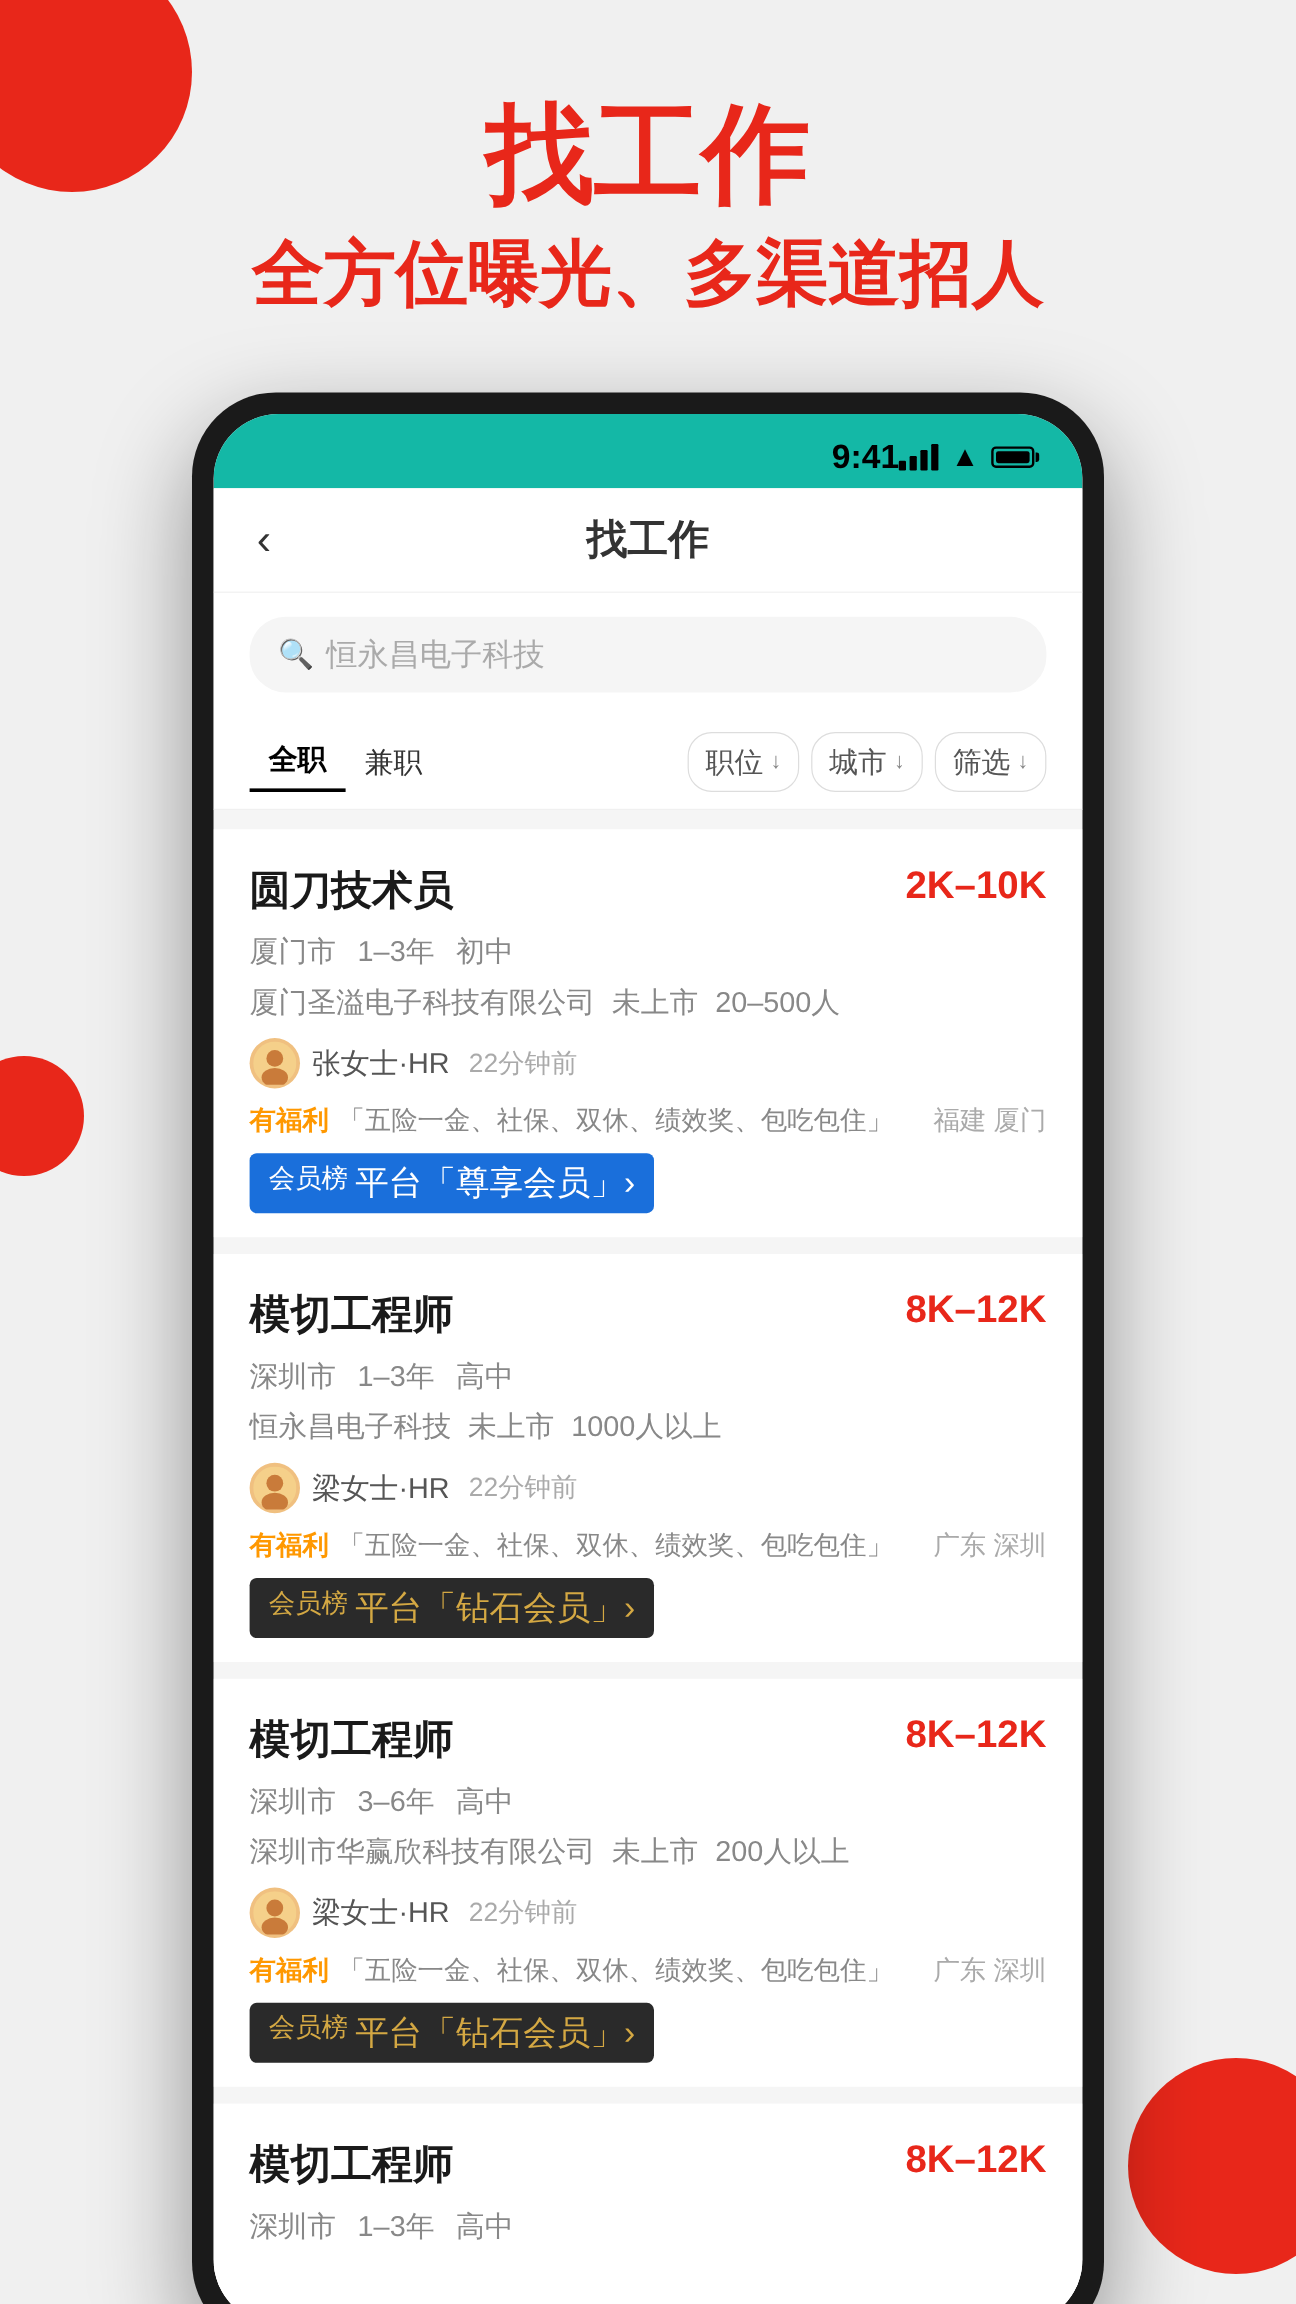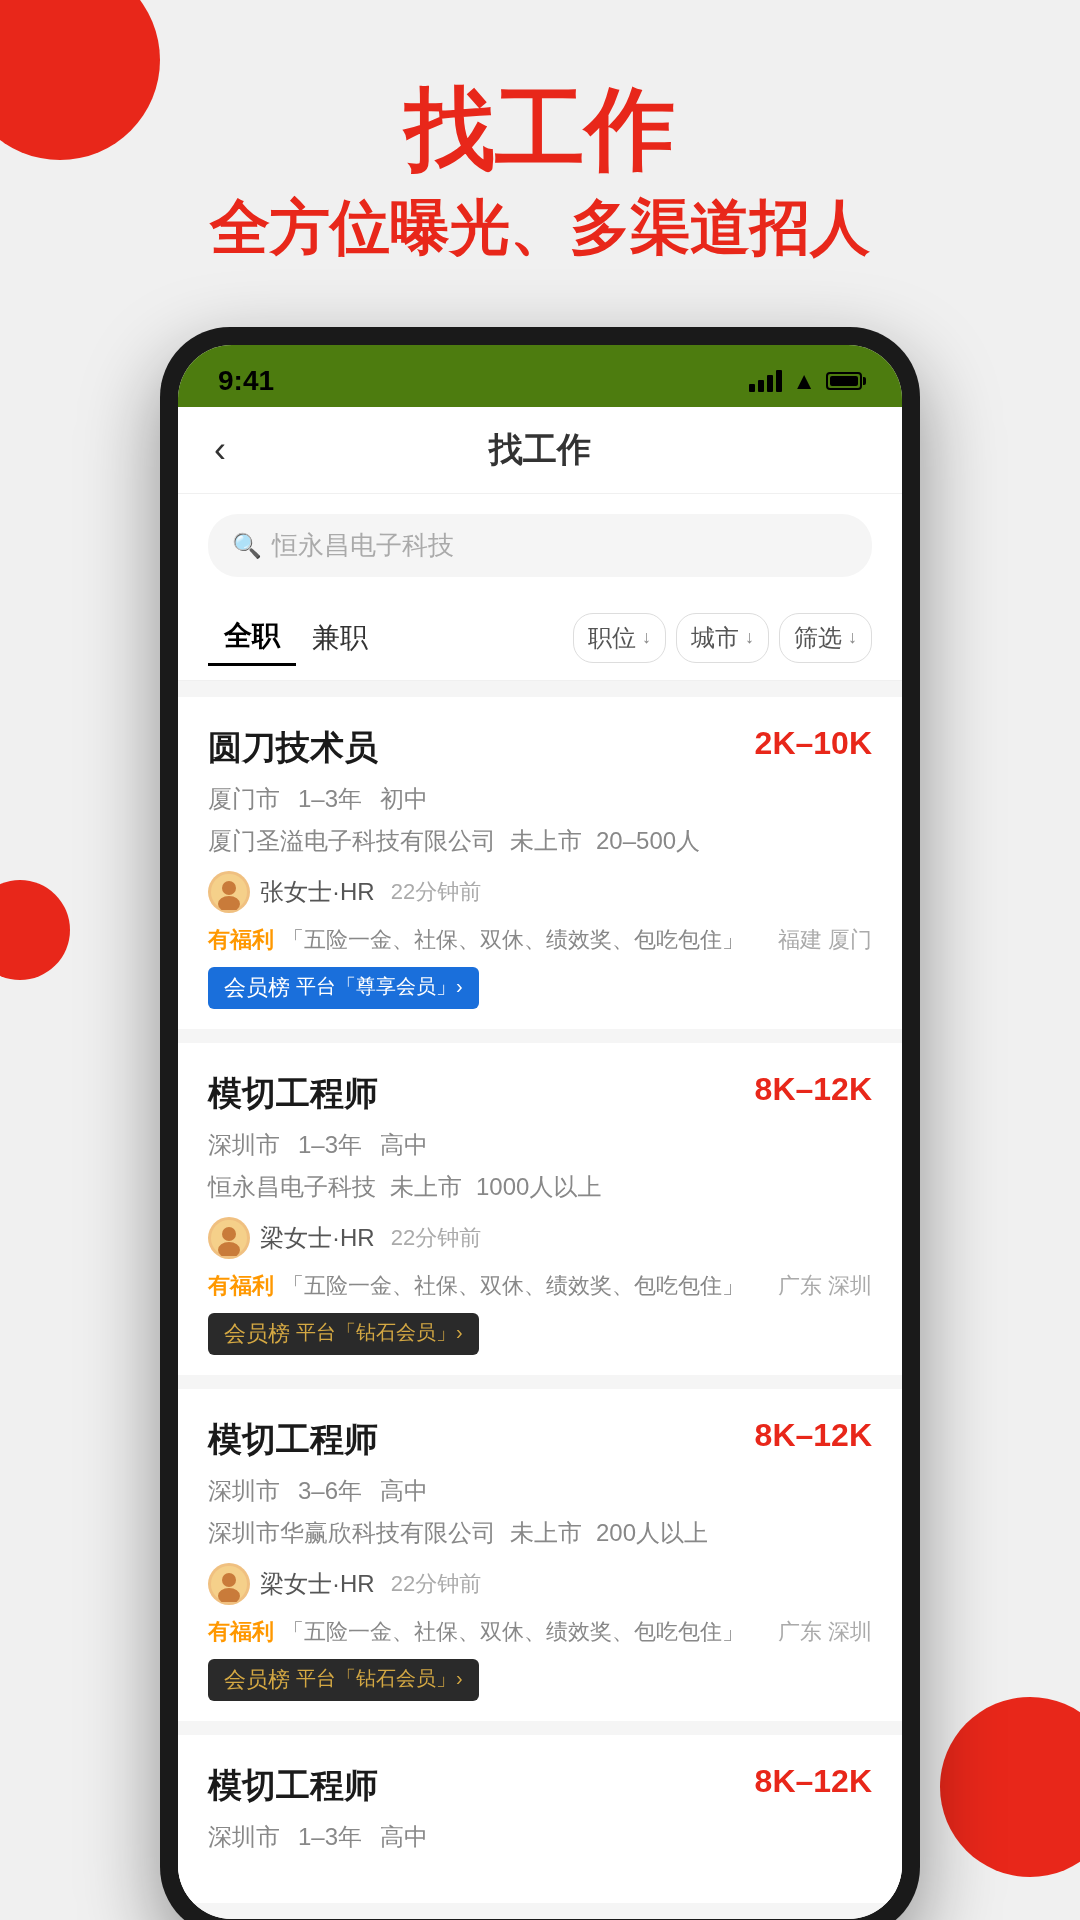--- a/index.html
+++ b/index.html
@@ -84,23 +84,23 @@
       position: relative;
     }
     .phone-inner {
       background: #f5f5f5;
       border-radius: 54px;
       overflow: hidden;
     }
 
     
     .status-bar {
-      background: #4d7c0f;
-      display: flex;
-      justify-content: space-between;
+      background: #14b8a6;
+      display: flex;
+      justify-content: flex-end;
       align-items: center;
       padding: 20px 40px 10px;
       font-size: 26px;
       font-weight: 600;
     }
     .status-time { font-size: 28px; font-weight: 700; color: #000; }
     .status-icons { display: flex; align-items: center; gap: 10px; }
     .signal-bars { display: flex; align-items: flex-end; gap: 3px; }
     .signal-bar { width: 6px; background: #000; border-radius: 1px; }
     .signal-bar:nth-child(1) { height: 8px; }
@@ -183,21 +183,21 @@
     
     .filter-bar {
       background: #fff;
       display: flex;
       align-items: center;
       padding: 14px 30px;
       gap: 0;
       border-bottom: 1px solid #f0f0f0;
     }
     .filter-tab {
-      font-size: 28px;
+      font-size: 24px;
       color: #333;
       padding: 8px 16px;
       cursor: pointer;
     }
     .filter-tab.active {
       font-weight: 700;
       color: #000;
       border-bottom: 3px solid #000;
     }
     .filter-spacer { flex: 1; }
@@ -298,21 +298,21 @@
       cursor: pointer;
     }
     .member-badge.blue {
       background: #1a6fdb;
       color: #fff;
     }
     .member-badge.dark {
       background: #2a2a2a;
       color: #d4a843;
     }
-    .member-badge-text { font-size: 20px; }
+    .member-badge-text { font-size: 28px; }
   </style>
 </head>
 <body>
 
 <div class="bg-circle-top-left"></div>
 <div class="bg-circle-bottom-right"></div>
 <div class="bg-circle-mid-left"></div>
 
 <div class="header-area">
   <div class="header-title">找工作</div>

